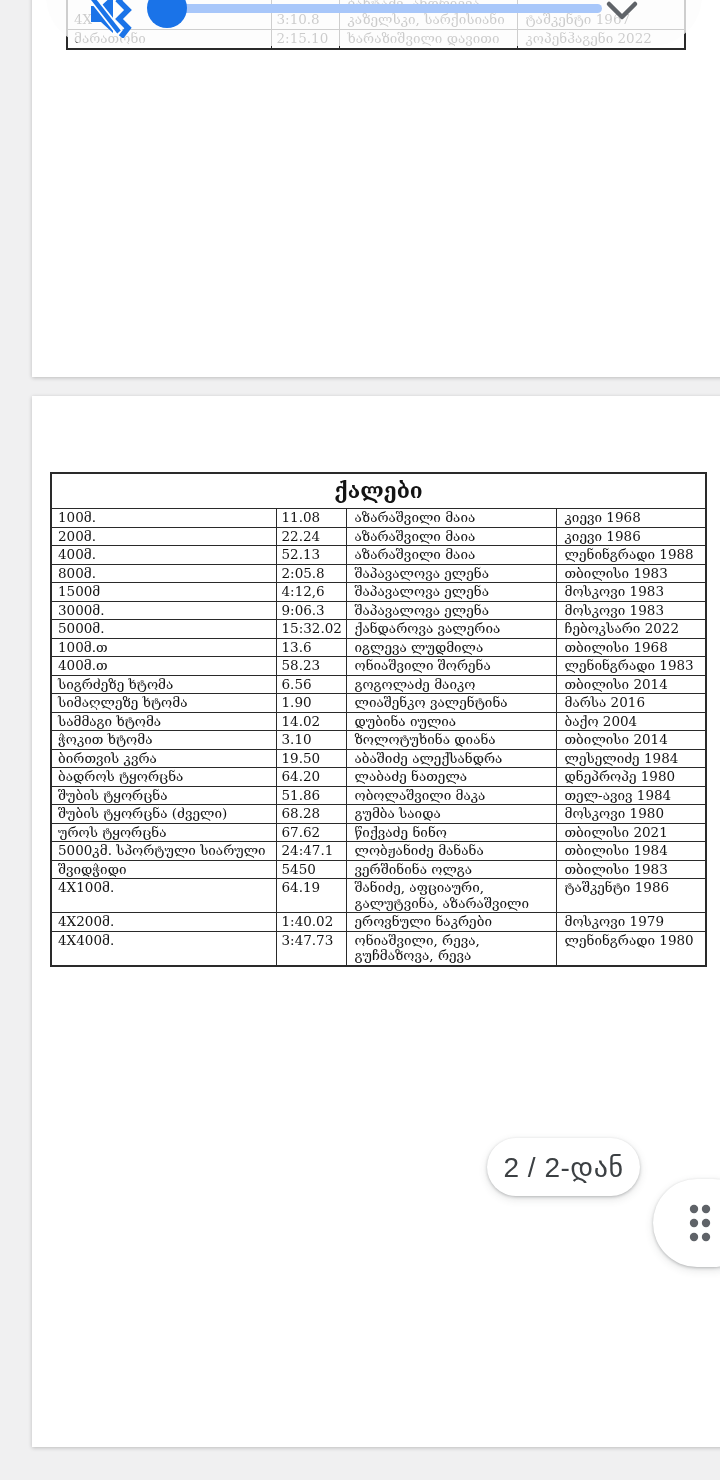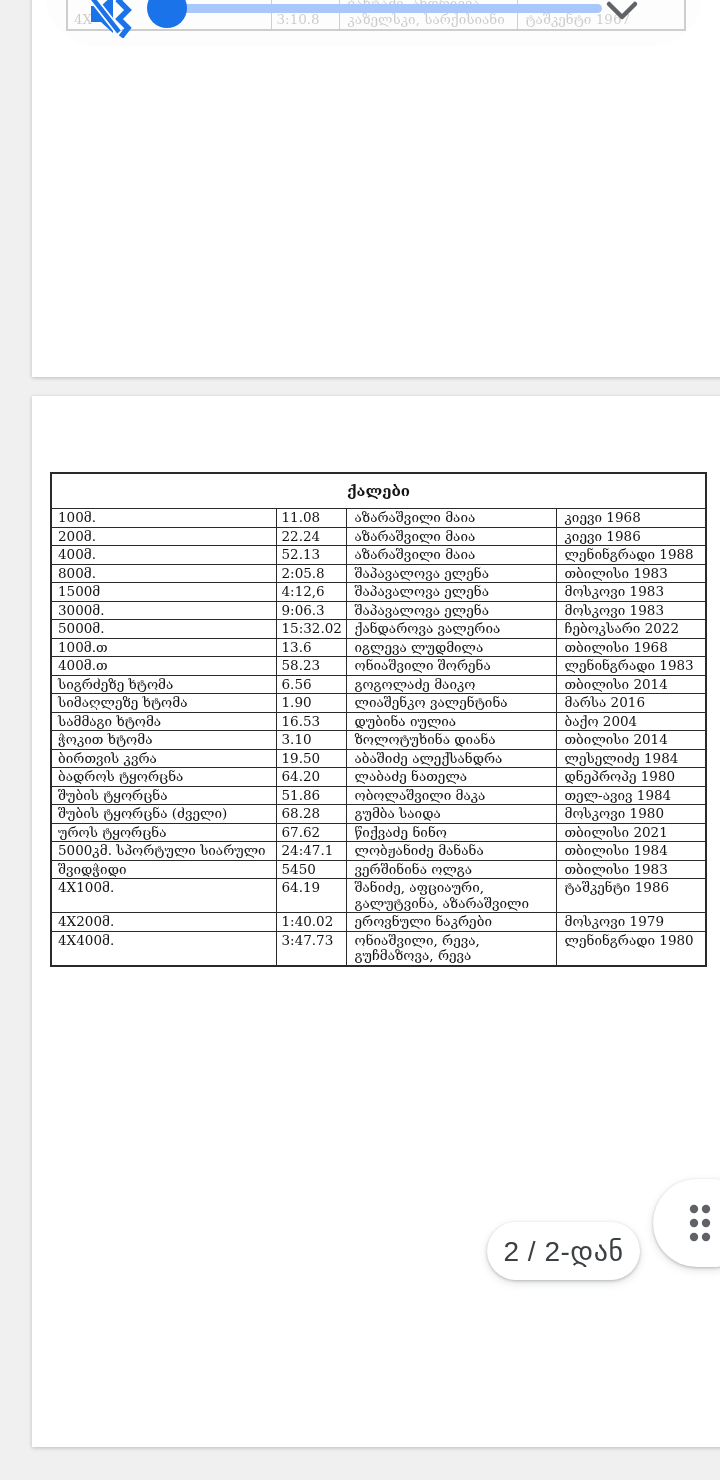--- a/index.html
+++ b/index.html
@@ -18,34 +18,34 @@
              font-family:"DejaVu Serif","DejaVu Sans",serif;
              font-size:13.5px;color:#141414;border:2px solid #2a2a2a;}
   .doc-table td{border:1px solid #2a2a2a;padding:1px 3px 1px 6px;
                 line-height:15.5px;vertical-align:top;white-space:pre-line;overflow:hidden;}
   .doc-table td.c-result{padding-left:5px;}
   .doc-table td.c-athletes,.doc-table td.c-venue{padding-left:8px;}
   .top-table{position:absolute;left:34px;top:-28px;}
   .top-table td{color:#1d1d1d;}
   .top-table .tall td{height:56px;vertical-align:bottom;padding-bottom:2px;}
   .main-table{position:absolute;left:18px;top:76px;}
-  .main-table .title-cell{text-align:center;font-weight:bold;font-size:15px;
+  .main-table .title-cell{text-align:center;font-weight:bold;font-size:21px;
                           line-height:24px;padding:5px 0 5px 0;}
 
   
   .volume-panel{position:absolute;left:46px;top:-62px;width:656px;height:108px;
                 border-radius:50px;background:rgba(253,253,253,0.78);}
   .mute-icon{position:absolute;left:90px;top:-10px;}
   .vol-track{position:absolute;left:182px;top:4px;width:420px;height:9px;
              border-radius:5px;}
   .vol-thumb{position:absolute;left:147px;top:-12px;width:40px;height:40px;border-radius:50%;}
   .chevron-icon{position:absolute;left:602px;top:-3px;}
 
   
-  .page-pill{position:absolute;left:487px;top:1222px;width:153px;height:58px;
+  .page-pill{position:absolute;left:487px;top:1138px;width:153px;height:58px;
              border-radius:29px;background:#fff;
              box-shadow:0 1px 3px rgba(60,64,67,.3),0 3px 8px rgba(60,64,67,.15);
              display:flex;align-items:center;justify-content:center;}
   .page-pill span{font-size:28px;color:#3c4043;letter-spacing:.5px;}
   .fab{position:absolute;left:653px;top:1179px;width:104px;height:88px;
        border-radius:44px;background:#fff;
        box-shadow:0 1px 3px rgba(60,64,67,.3),0 3px 8px rgba(60,64,67,.15);}
   .fab svg{position:absolute;left:33px;top:22px;}
 </style>
 </head>
@@ -61,20 +61,26 @@
           <col style="width:178px">
           <col style="width:168px">
       </colgroup>
       <tbody>
           <tr class="tall">
             <td class="c-event">4X</td>
             <td class="c-result">3:10.8</td>
             <td class="c-athletes">ბახტაძე, ანდრიევა,
 კაზელსკი, სარქისიანი</td>
             <td class="c-venue">ტაშკენტი 1967</td>
+          </tr>
+          <tr>
+            <td class="c-event">მარათონი</td>
+            <td class="c-result">2:15.10</td>
+            <td class="c-athletes">ხარაზიშვილი დავითი</td>
+            <td class="c-venue">კოპენჰაგენი 2022</td>
           </tr>
         </tbody>
     </table>
   </div>
 
   <div class="volume-panel"></div>
 
   <svg class="mute-icon" width="48" height="48" viewBox="0 0 48 48">
     <polygon points="1,16 11,16 23,5 23,43 11,32 1,32" fill="#1a73e8"></polygon>
     <line x1="0" y1="5" x2="29" y2="42" stroke="#ffffff" stroke-width="8"></line>
@@ -162,21 +168,21 @@
             <td class="c-venue">თბილისი 2014</td>
           </tr>
           <tr>
             <td class="c-event">სიმაღლეზე ხტომა</td>
             <td class="c-result">1.90</td>
             <td class="c-athletes">ლიაშენკო ვალენტინა</td>
             <td class="c-venue">მარსა 2016</td>
           </tr>
           <tr>
             <td class="c-event">სამმაგი ხტომა</td>
-            <td class="c-result">16.53</td>
+            <td class="c-result">14.02</td>
             <td class="c-athletes">დუბინა იულია</td>
             <td class="c-venue">ბაქო 2004</td>
           </tr>
           <tr>
             <td class="c-event">ჭოკით ხტომა</td>
             <td class="c-result">3.10</td>
             <td class="c-athletes">ზოლოტუხინა დიანა</td>
             <td class="c-venue">თბილისი 2014</td>
           </tr>
           <tr>

